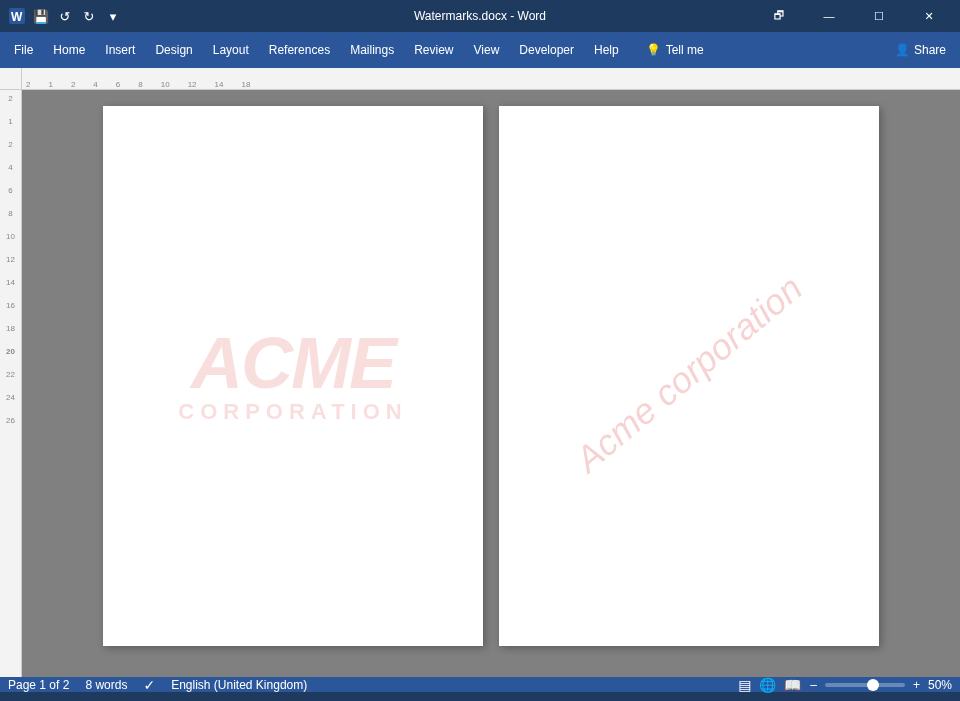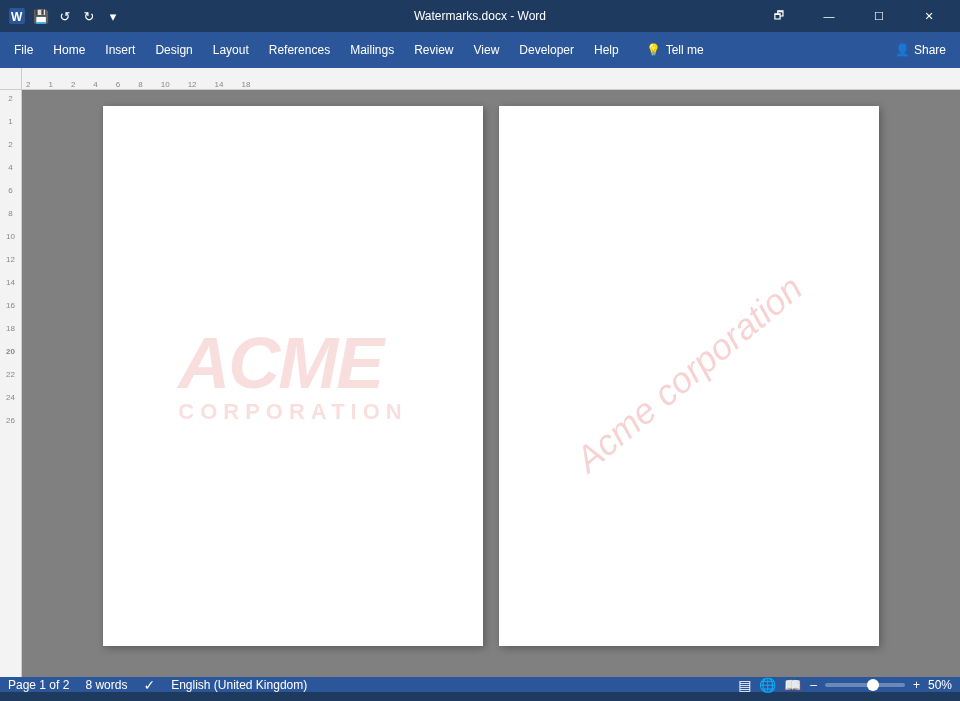--- a/index.html
+++ b/index.html
@@ -52,21 +52,21 @@
       display: flex; gap: 16px; padding: 16px 20px; align-items: flex-start;
       justify-content: center;
     }
     .page {
       background: white; box-shadow: 2px 2px 8px rgba(0,0,0,0.3);
       position: relative; overflow: hidden;
       width: 380px; min-height: 540px; flex-shrink: 0;
     }
     .watermark-acme {
       position: absolute; top: 50%; left: 50%; transform: translate(-50%, -50%);
-      display: flex; flex-direction: column; 
+      display: flex; flex-direction: column; align-items: center;
       opacity: 0.18; pointer-events: none; user-select: none;
     }
     .watermark-acme-text {
       font-size: 72px; font-weight: 900; color: #e05050;
       font-style: italic; letter-spacing: -2px; line-height: 1;
     }
     .watermark-corp-text {
       font-size: 22px; font-weight: 700; color: #e05050;
       letter-spacing: 6px;
     }

